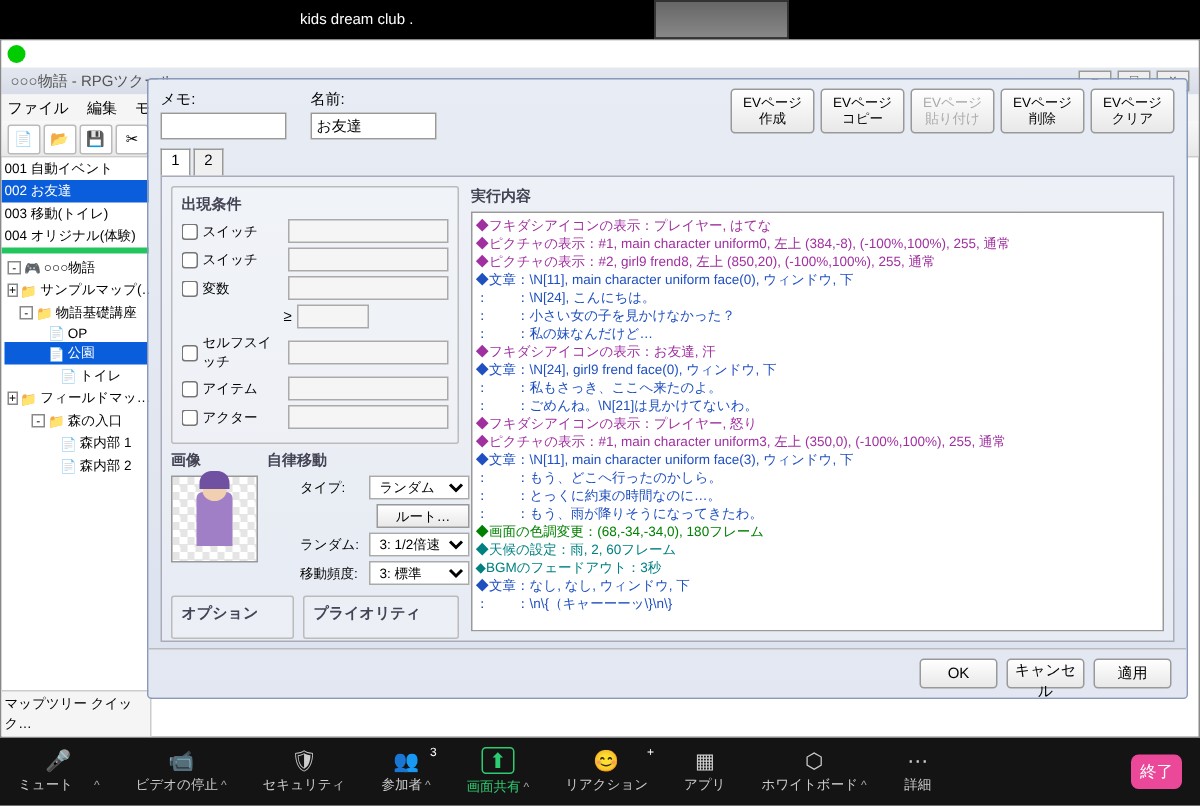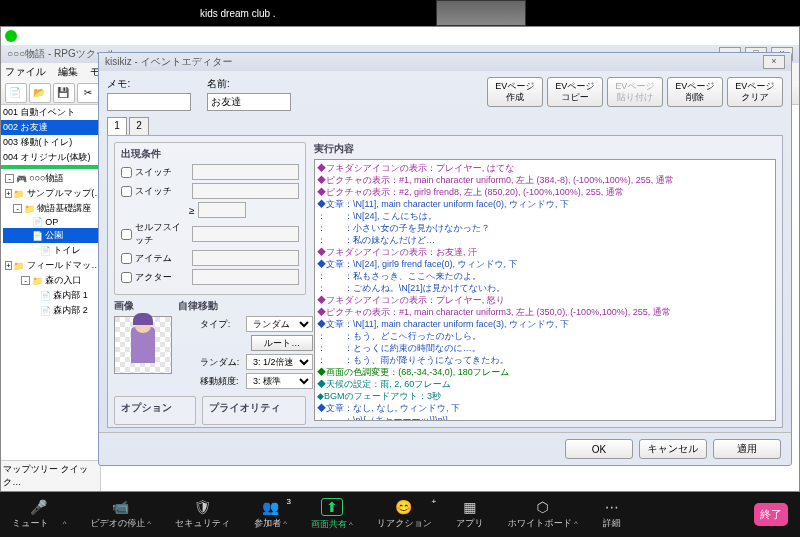--- a/index.html
+++ b/index.html
@@ -74,21 +74,21 @@
 
 .right-col { flex: 1; display: flex; flex-direction: column; overflow: hidden; }
 .cmd-list { flex: 1; background: #fff; border: 1px solid #999; overflow-y: auto; font-size: 9px; padding: 2px; line-height: 12px; }
 .cmd { white-space: nowrap; }
 .c-purple { color: #a030a0; }
 .c-blue { color: #2050c0; }
 .c-green { color: #008000; }
 .c-teal { color: #008080; }
 
 .dlg-footer { padding: 6px 10px; display: flex; justify-content: flex-end; gap: 6px; background: rgba(255,255,255,0.2); border-top: 1px solid #bbb; }
-.dlg-btn { width: 68px; height: 20px; border: 1px solid #999; background: linear-gradient(#fff,#e8e8e8); border-radius: 3px; font-size: 10px; cursor: pointer; }
+.dlg-btn { width: 52px; height: 20px; border: 1px solid #999; background: linear-gradient(#fff,#e8e8e8); border-radius: 3px; font-size: 10px; cursor: pointer; }
 
 .zoom-bar { position: absolute; bottom: 0; left: 0; right: 0; height: 45px; background: rgba(20,20,20,0.95); display: flex; align-items: center; padding: 0 12px; gap: 18px; color: #ccc; font-size: 9px; }
 .zoom-item { display: flex; flex-direction: column; align-items: center; gap: 2px; cursor: pointer; position: relative; }
 .zoom-icon { width: 20px; height: 16px; display: flex; align-items: center; justify-content: center; font-size: 14px; }
 .zoom-item.share { color: #2ecc71; }
 .zoom-item.share .zoom-icon { border: 1px solid #2ecc71; border-radius: 3px; width: 22px; height: 18px; }
 .badge { position: absolute; top: -2px; right: -4px; font-size: 8px; color: #fff; }
 .end-btn { margin-left: auto; background: #ec4899; color: #fff; padding: 4px 6px; border-radius: 5px; font-size: 11px; cursor: pointer; }
 .caret { font-size: 8px; color: #aaa; }
 
@@ -199,26 +199,20 @@
             <span>📄</span>
             <span>森内部 2</span>
           </div>
         </div>
       <div class="map-tabs">マップツリー    クイック…</div>
     </div>
   </div>
 </div>
 
 <div class="dialog">
-  <div class="title-bar">
-    <span>kisikiz - イベントエディター</span>
-    <div class="win-btns">
-      <div class="win-btn">×</div>
-    </div>
-  </div>
   <div class="dlg-header">
     <div class="name-block">
       <label>メモ:</label>
       <input class="memo-input" style="">
     </div>
     <div class="name-block">
       <label>名前:</label>
       <input class="name-input" value="お友達" style="">
     </div>
     <div class="ev-btns" id="ev-btns">
@@ -239,20 +233,25 @@
         <div class="group-title">出現条件</div>
         <div id="conds">
             <div class="cond-row">
               <input type="checkbox" style="">
               <label>スイッチ</label>
               <div class="cond-sel"></div>
             </div>
             <div class="cond-row">
               <input type="checkbox" style="">
               <label>スイッチ</label>
+              <div class="cond-sel"></div>
+            </div>
+            <div class="cond-row">
+              <input type="checkbox" style="">
+              <label>変数</label>
               <div class="cond-sel"></div>
             </div>
             <div class="sub-row">
               <span>≥</span>
               <div class="sub-sel"></div>
             </div>
             <div class="cond-row">
               <input type="checkbox" style="">
               <label>セルフスイッチ</label>
               <div class="cond-sel"></div>

